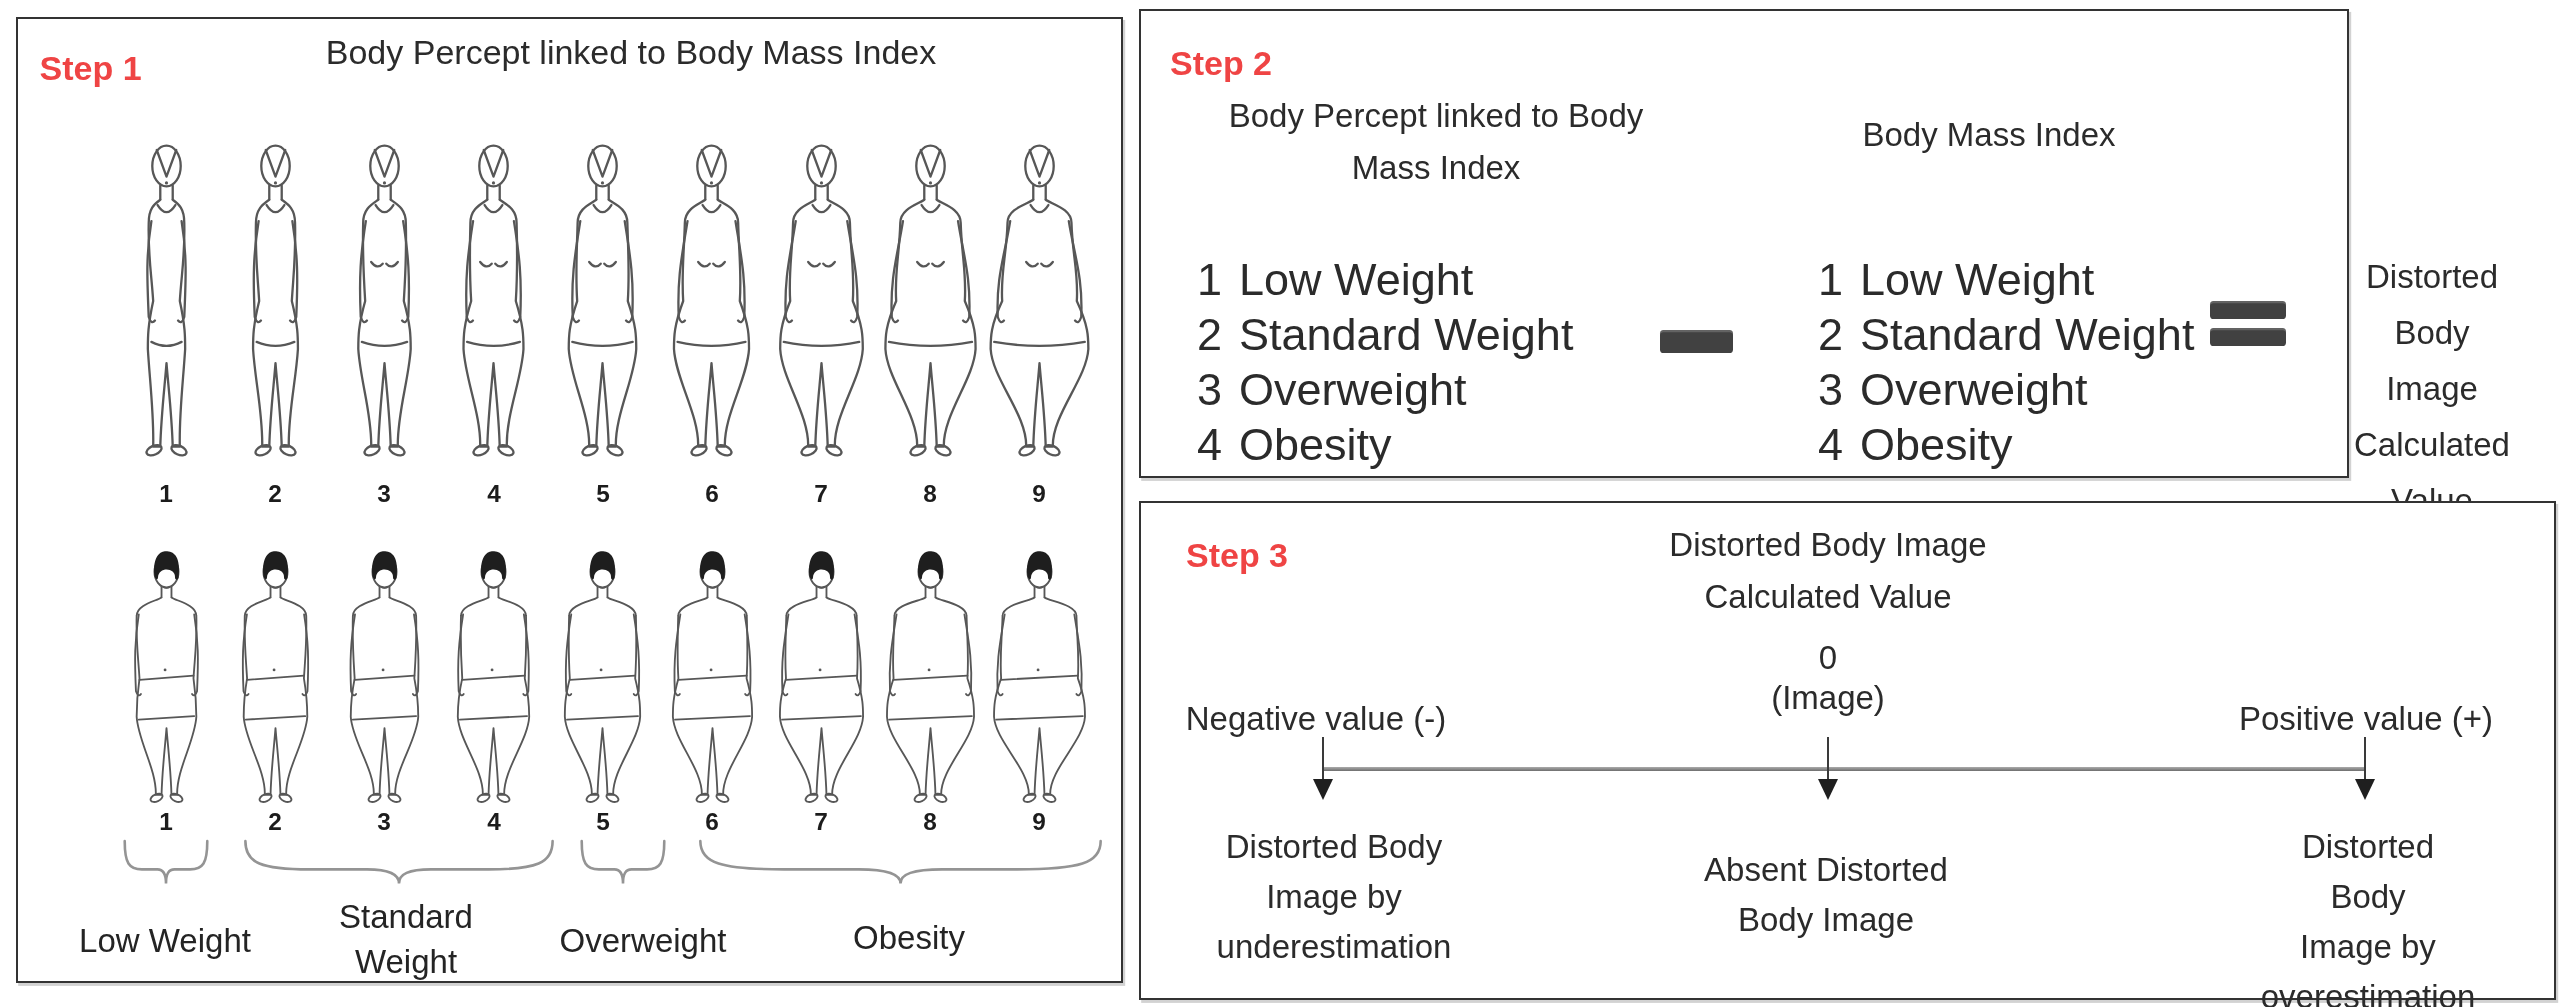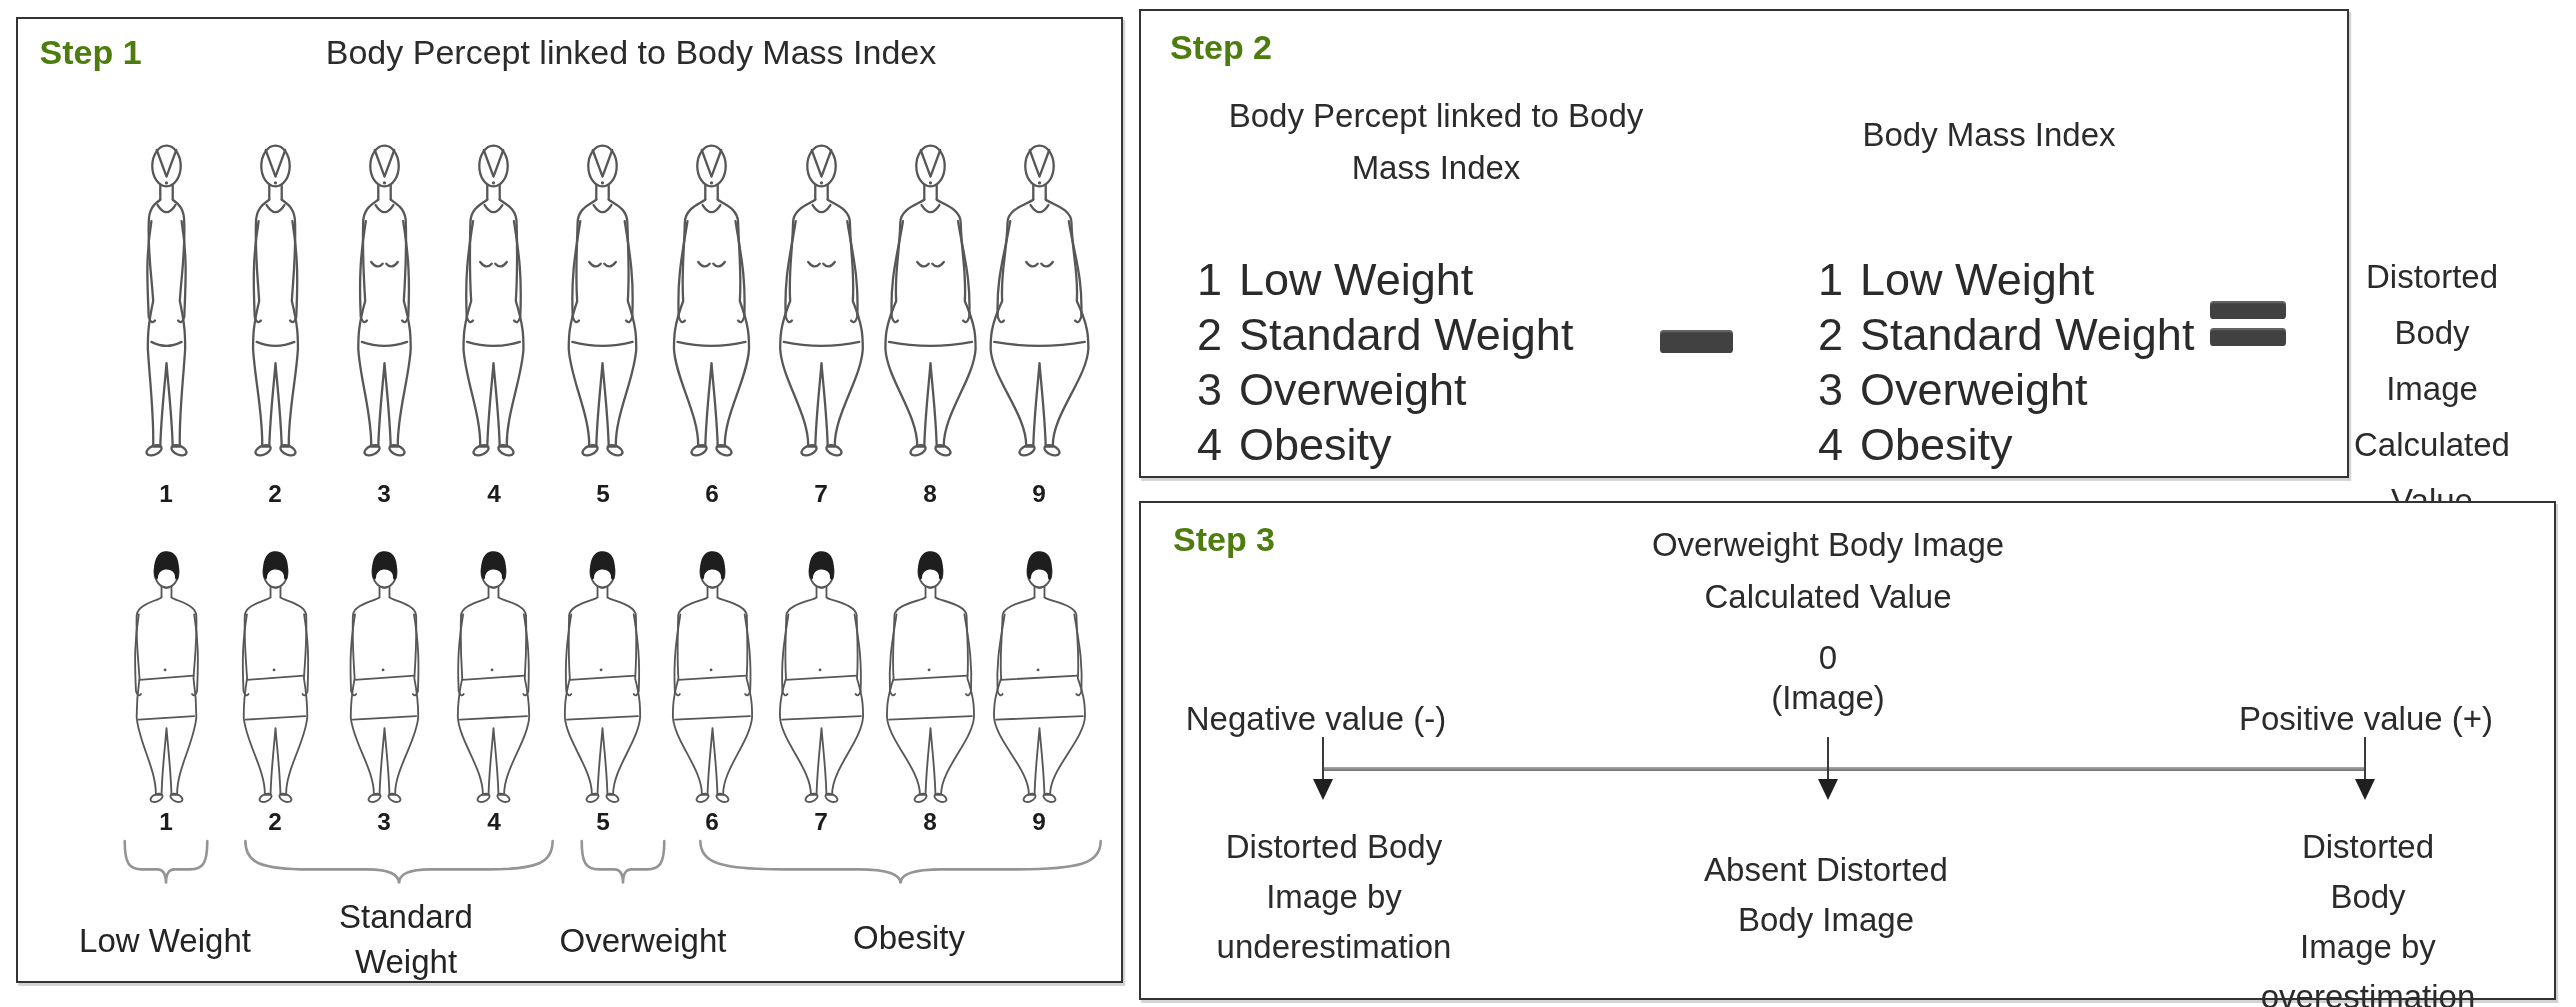--- a/index.html
+++ b/index.html
@@ -3,21 +3,21 @@
 <meta charset="utf-8">
 <style>
   html,body{margin:0;padding:0;background:#ffffff;}
   .stage{position:relative;width:2576px;height:1008px;background:#ffffff;overflow:hidden;
          font-family:"Liberation Sans","DejaVu Sans",sans-serif;color:#2b2b2b;}
   .panel{position:absolute;background:#ffffff;border:2.9px solid #333333;box-sizing:border-box;
          box-shadow:2.2px 2.9px 0 #d2d2d2;}
   .abs{position:absolute;}
   .c{transform:translateX(-50%);text-align:center;}
   .nowrap{white-space:nowrap;}
-  .step-label{font-size:34px;font-weight:bold;color:#4d7c0f;}
+  .step-label{font-size:34px;font-weight:bold;color:#ef4444;margin-top:16px;}
   .txt{font-size:33px;line-height:1.1;}
   .title{font-size:34px;}
   .list-row{font-size:45px;line-height:55px;white-space:nowrap;}
   .list-row .num{display:inline-block;width:42px;}
   .fignum{position:absolute;transform:translateX(-50%);font-size:24.4px;font-weight:bold;color:#1c1c1c;}
   .fig{position:absolute;}
   .bar{position:absolute;background:#414141;border-radius:3.6px;box-shadow:inset 0 2.2px 0 rgba(255,255,255,.18);}
   .hline{position:absolute;background:linear-gradient(#ababab,#6e6e6e);height:3.6px;}
   .arrow{position:absolute;width:20px;}
   .arrow .vline{position:absolute;left:9.3px;top:0;width:2.2px;height:45px;background:#3a3a3a;}
@@ -540,24 +540,24 @@
 
     <div class="abs txt c" style="left:1291px;top:238px;line-height:56px;">
       <div>Distorted</div>
       <div>Body Image</div>
       <div>Calculated</div>
       <div>Value</div>
     </div>
   </div>
 
   <div class="panel" id="panel3" style="left:1139px;top:501px;width:1417px;height:499px;">
-    <div class="abs step-label" style="left:32px;top:17px;">Step 3</div>
+    <div class="abs step-label" style="left:45px;top:17px;">Step 3</div>
 
     <div class="abs txt c" style="left:687px;top:16px;line-height:52px;">
-      <div>Overweight Body Image</div>
+      <div>Distorted Body Image</div>
       <div>Calculated Value</div>
     </div>
 
     <div class="abs txt c" style="left:687px;top:135px;line-height:40px;">
       <div>0</div>
       <div>(Image)</div>
     </div>
 
     <div class="abs txt c nowrap" style="left:175px;top:198px;">Negative value (-)</div>
     <div class="abs txt c nowrap" style="left:1225px;top:198px;">Positive value (+)</div>

